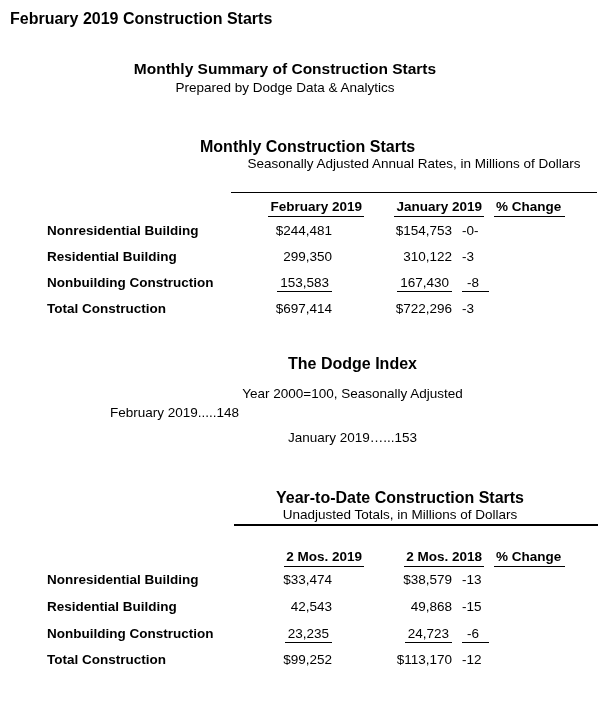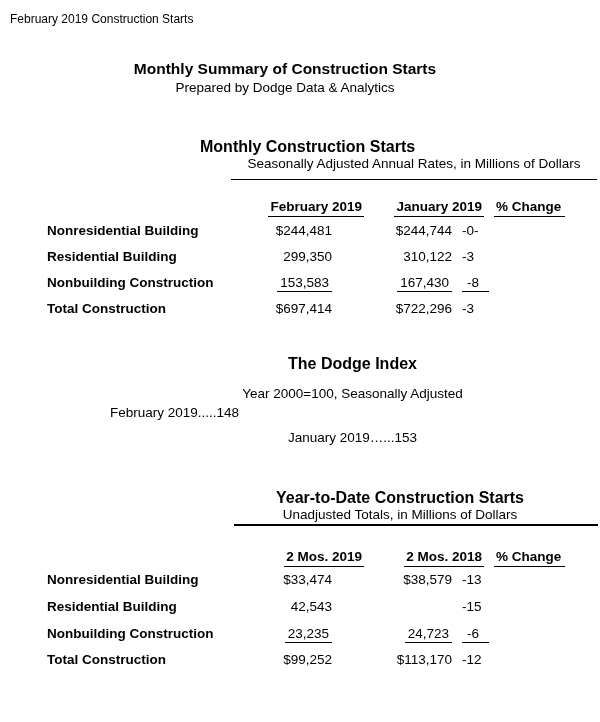--- a/index.html
+++ b/index.html
@@ -1,28 +1,28 @@
 <!DOCTYPE html>
 <html><head>
 <meta charset="utf-8">
 <style>
   * { margin:0; padding:0; box-sizing:border-box; }
   html,body { background:#fff; }
   body { font-family:"Liberation Sans", sans-serif; color:#000; }
   .page { position:relative; width:600px; height:722px; background:#fff; overflow:hidden; }
   .abs { position:absolute; white-space:nowrap; }
 
-  .main-title { left:10px; top:9px; font-size:12px; line-height:20px; font-weight:normal; }
+  .main-title { left:10px; top:9px; font-size:16px; line-height:20px; font-weight:bold; }
 
   .sum-title { left:0; width:570px; top:60px; font-size:15.5px; line-height:17px; font-weight:bold; text-align:center; }
   .sum-sub   { left:0; width:570px; top:80px; font-size:13.5px; line-height:16px; text-align:center; }
 
   .m-title { left:200px; width:385px; top:138px; font-size:16px; line-height:17px; font-weight:bold; text-align:left; }
   .m-sub   { left:231px; width:366px; top:156px; font-size:13.5px; line-height:16px; text-align:center;
-             border-bottom:1.5px solid #000; padding-bottom:7px; }
+             border-bottom:1.5px solid #000; padding-bottom:20px; }
 
   .row  { position:absolute; left:0; width:600px; height:17px; font-size:13.5px; line-height:15px; }
   .cell { position:absolute; top:0; white-space:nowrap; }
   .c-label { left:47px; font-weight:bold; }
   .c-v1 { left:210px; width:122px; text-align:right; }
   .c-v2 { left:330px; width:122px; text-align:right; }
   .c-v3 { left:462px; width:82px;  text-align:left; }
   .pct  { display:inline-block; padding-right:10px; }
 
   .hdr { font-weight:bold;margin-left:32px; }
@@ -56,21 +56,21 @@
 
   <div class="row hdr" style="top:199px">
     <div class="cell c-v1"><span class="u">February 2019</span></div>
     <div class="cell c-v2"><span class="u">January 2019</span></div>
     <div class="cell c-v3"><span class="u-pct">% Change</span></div>
   </div>
 
   <div class="row" style="top:223px">
     <div class="cell c-label">Nonresidential Building</div>
     <div class="cell c-v1"><span>$244,481</span></div>
-    <div class="cell c-v2"><span>$244,744</span></div>
+    <div class="cell c-v2"><span>$154,753</span></div>
     <div class="cell c-v3"><span class="pct">-0-</span></div>
   </div>
   <div class="row" style="top:249px">
     <div class="cell c-label">Residential Building</div>
     <div class="cell c-v1"><span>299,350</span></div>
     <div class="cell c-v2"><span>310,122</span></div>
     <div class="cell c-v3"><span class="pct">-3</span></div>
   </div>
   <div class="row" style="top:275px">
     <div class="cell c-label">Nonbuilding Construction</div>
@@ -102,20 +102,21 @@
 
   <div class="row" style="top:572px">
     <div class="cell c-label">Nonresidential Building</div>
     <div class="cell c-v1"><span>$33,474</span></div>
     <div class="cell c-v2"><span>$38,579</span></div>
     <div class="cell c-v3"><span class="pct">-13</span></div>
   </div>
   <div class="row" style="top:599px">
     <div class="cell c-label">Residential Building</div>
     <div class="cell c-v1"><span>42,543</span></div>
+    <div class="cell c-v2"><span>49,868</span></div>
     <div class="cell c-v3"><span class="pct">-15</span></div>
   </div>
   <div class="row" style="top:626px">
     <div class="cell c-label">Nonbuilding Construction</div>
     <div class="cell c-v1"><span class="s">23,235</span></div>
     <div class="cell c-v2"><span class="s">24,723</span></div>
     <div class="cell c-v3"><span class="pct s-p">-6</span></div>
   </div>
   <div class="row" style="top:652px">
     <div class="cell c-label">Total Construction</div>

